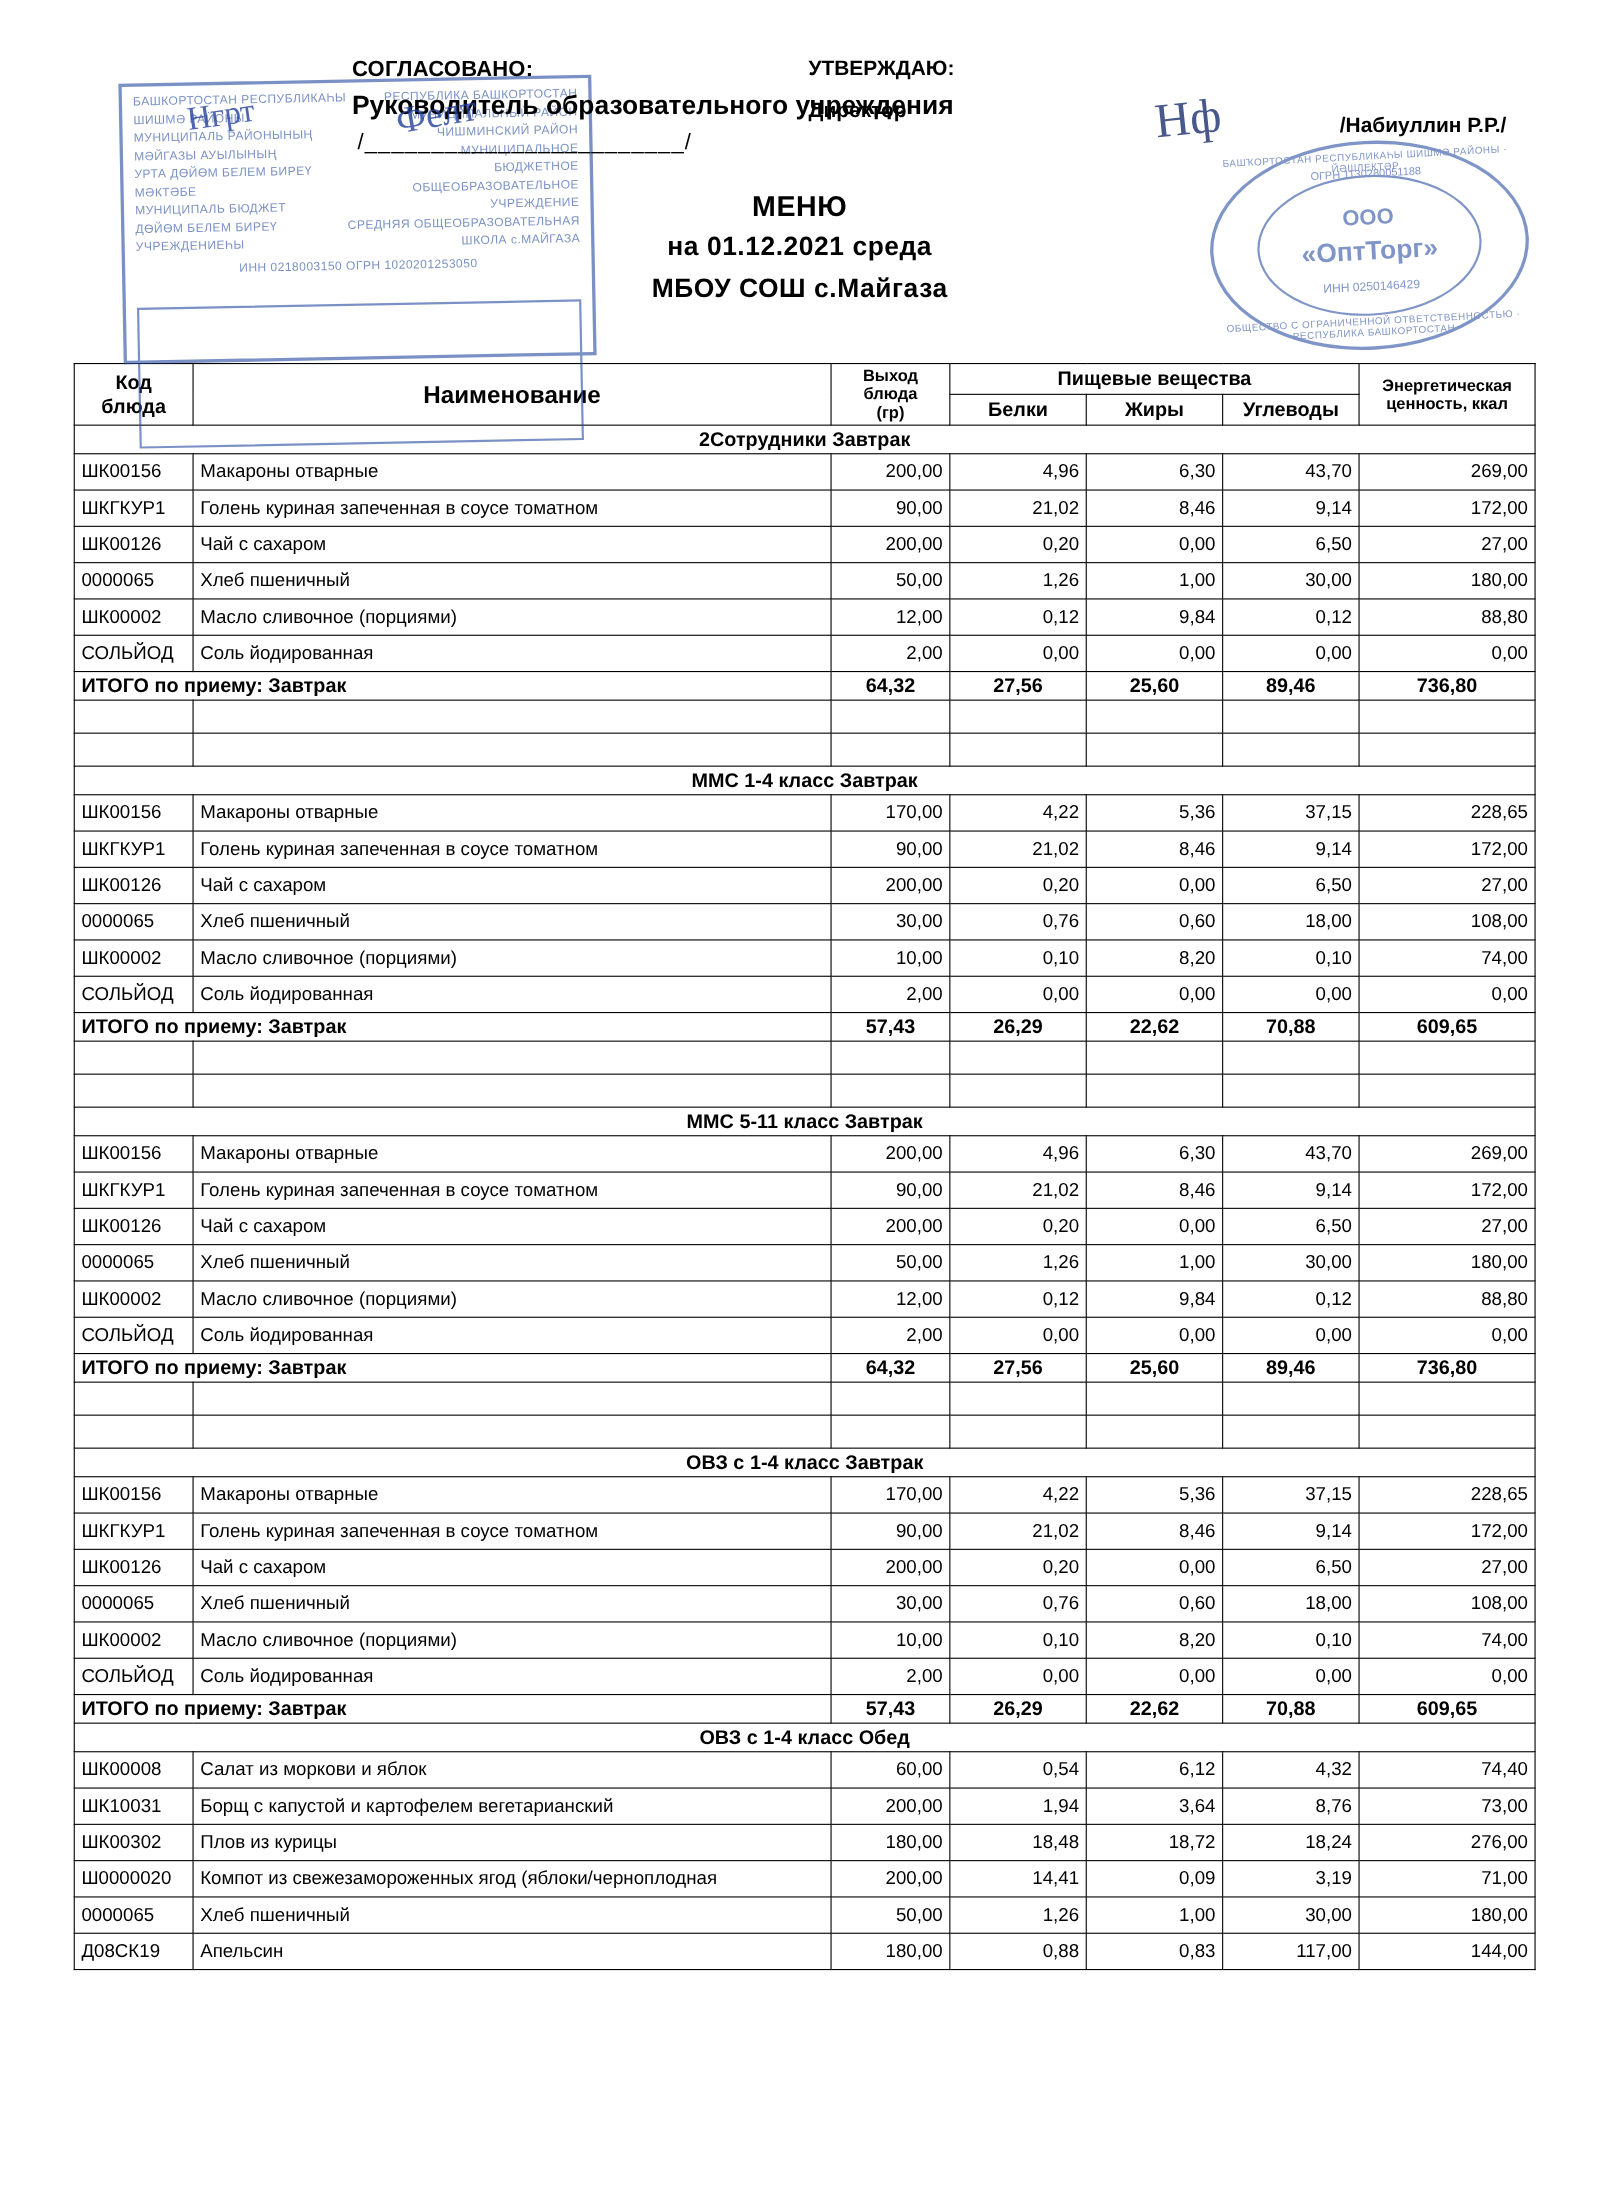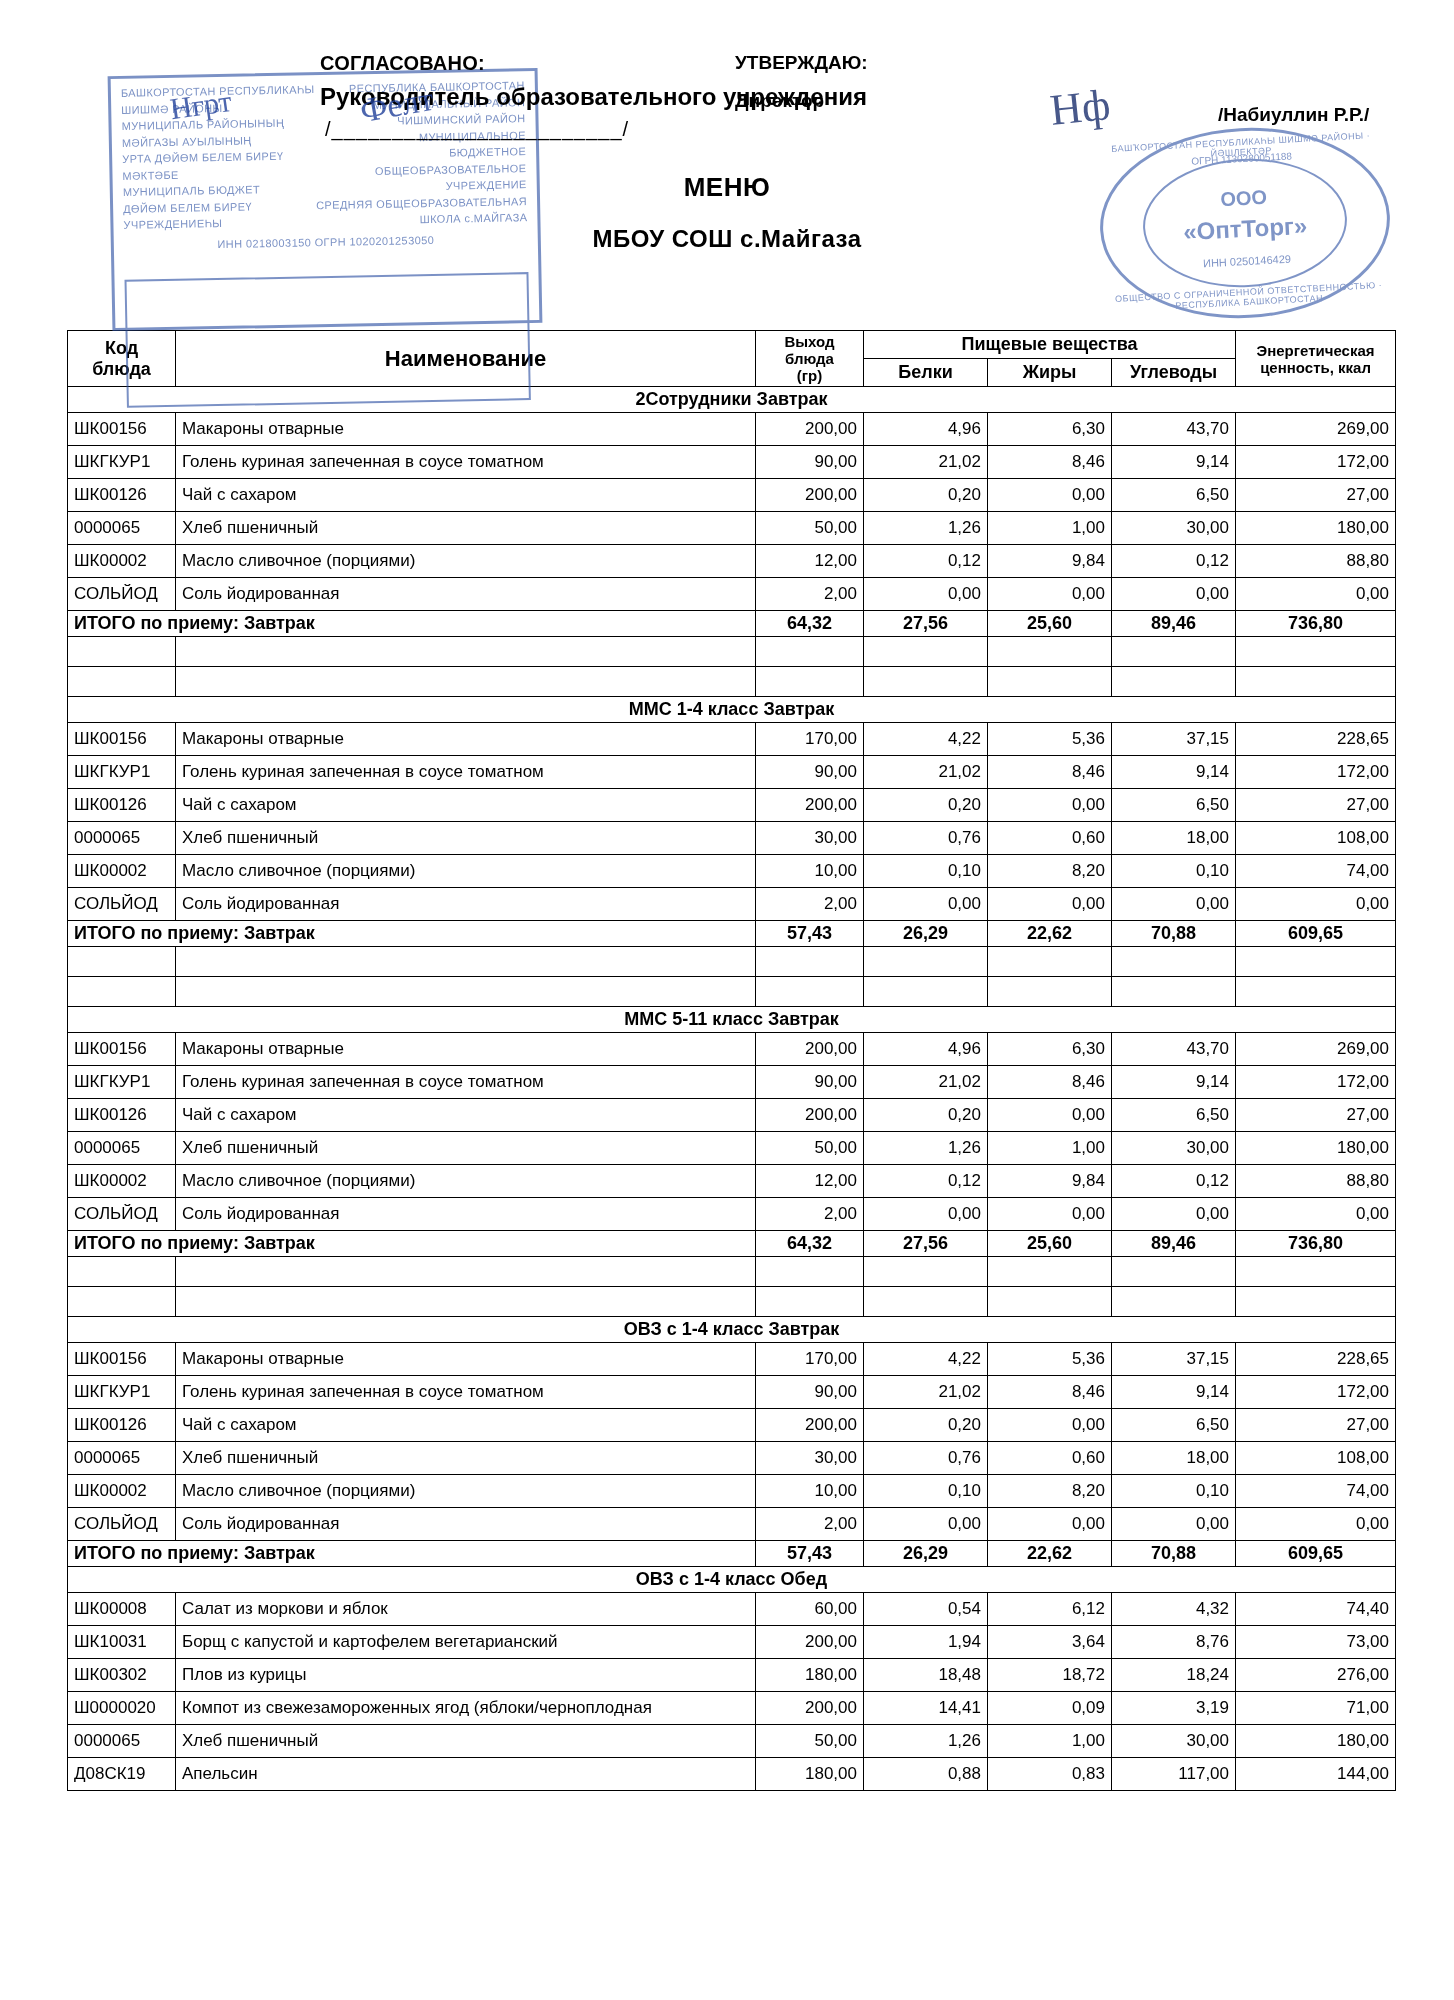--- a/index.html
+++ b/index.html
@@ -63,21 +63,21 @@
     position: absolute;
     left: 0;
     right: 0;
     top: 172px;
     text-align: center;
     font-size: 26px;
     font-weight: bold;
     letter-spacing: .5px;
   }
   .menu-title .l2 { margin-top: 8px; font-size: 24px;}
-  .menu-title .l3 { margin-top: 22px; font-size: 24px;}
+  .menu-title .l3 { margin-top: 10px; font-size: 24px;}
 
   
   .stamp-rect {
     position: absolute;
     left: 110px;
     top: 72px;
     width: 430px;
     height: 255px;
     border: 3px solid #2b4fa2;
     transform: rotate(-1.1deg);
@@ -258,20 +258,21 @@
     <div class="sig-scribble sig3">Нф</div>
 
     <div class="confirm-block">
       <div>УТВЕРЖДАЮ:</div>
       <div class="confirm-sub">Директор</div>
     </div>
     <div class="director-name">/Набиуллин Р.Р./</div>
 
     <div class="menu-title">
       <div>МЕНЮ</div>
+      <div class="l2">на 01.12.2021  среда</div>
       <div class="l3">МБОУ СОШ с.Майгаза</div>
     </div>
   </div>
 
   <table class="menu">
     <colgroup>
       <col class="col-code">
         <col class="col-name">
         <col class="col-out">
       <col class="col-num">

